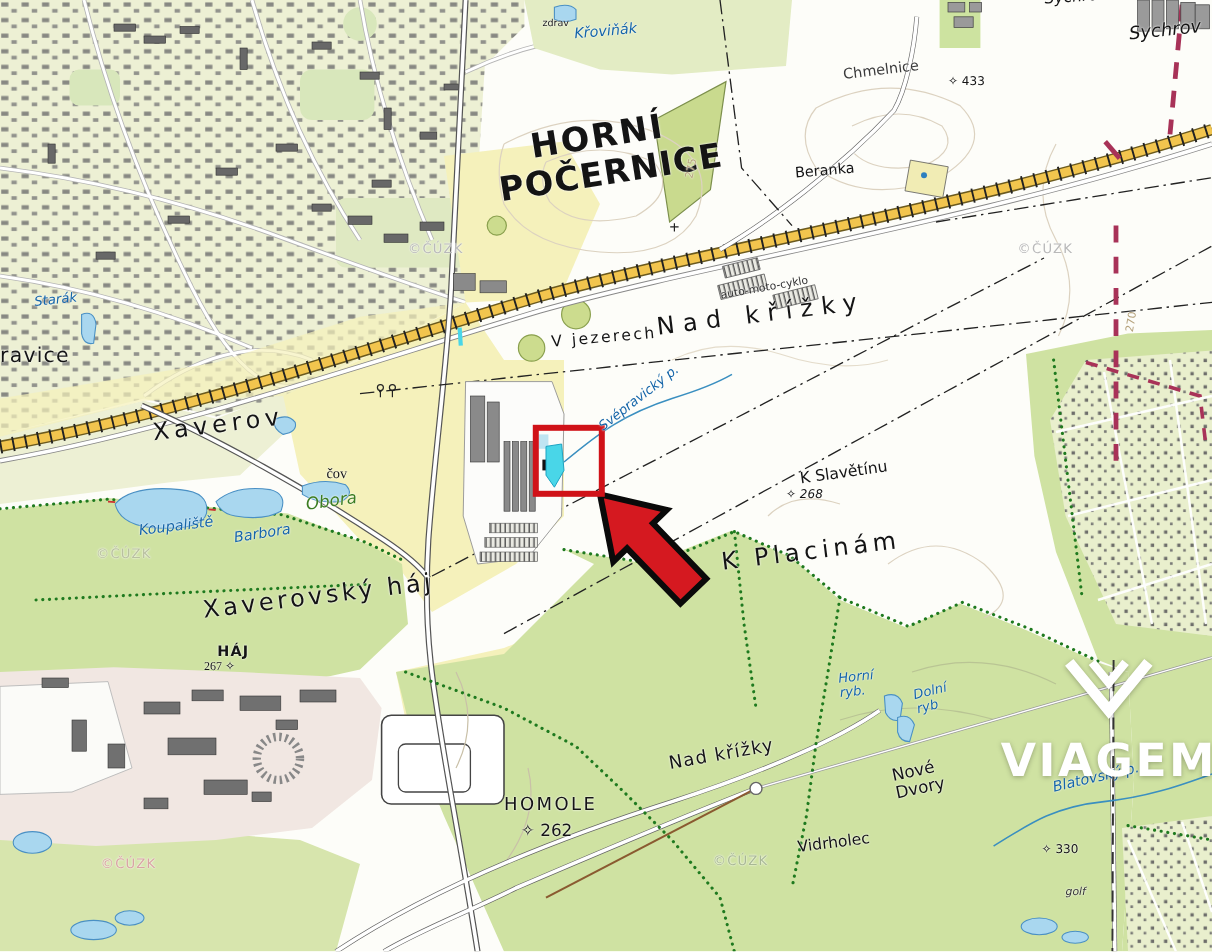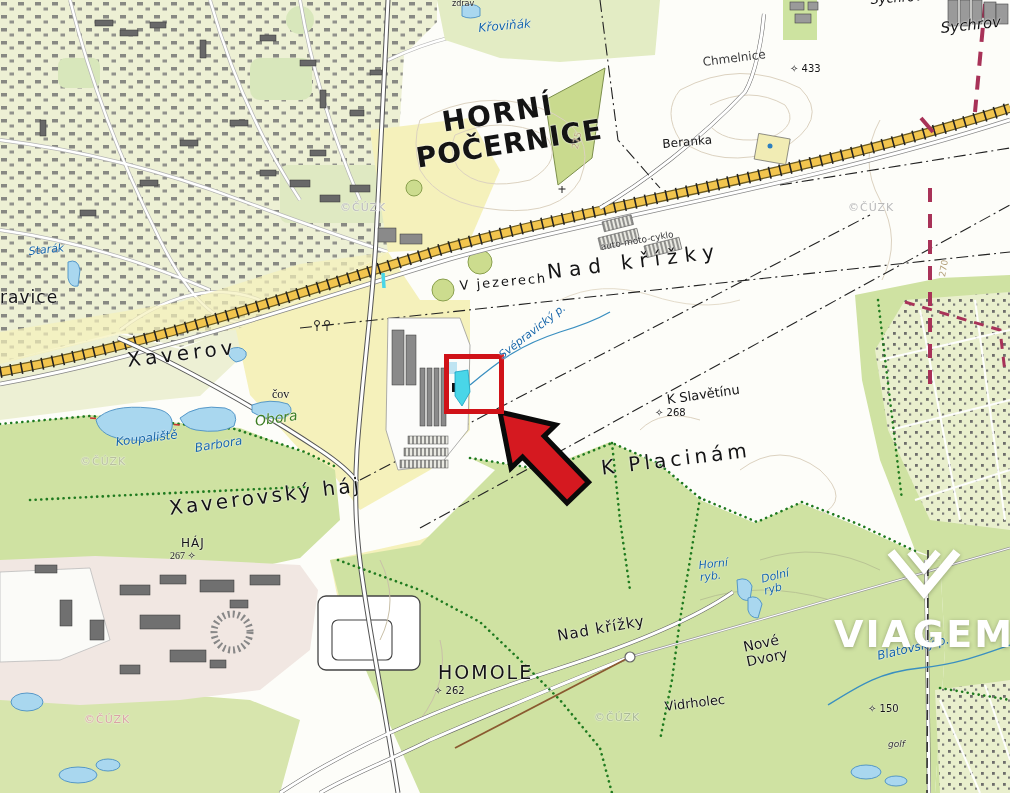--- a/index.html
+++ b/index.html
@@ -309,45 +309,45 @@
       <span class="lbl" style="left: 546px; top: 262px; font-size: 20px; letter-spacing: 7px; transform: rotate(-7deg);">Nad křížky</span>
       <span class="lbl" style="left: 459px; top: 279px; font-size: 13px; letter-spacing: 2px; transform: rotate(-5deg);">V jezerech</span>
       <span class="lbl" style="left: 600px; top: 243px; font-size: 9px; color: rgb(51, 51, 51); transform: rotate(-10deg);">auto-moto-cyklo</span>
       <span class="lbl" style="left: 497px; top: 352px; font-size: 11px; color: rgb(21, 101, 168); font-style: italic; transform: rotate(-38deg);">Svépravický p.</span>
       <span class="lbl" style="left: 126px; top: 350px; font-size: 20px; letter-spacing: 4px; transform: rotate(-7deg);">Xaverov</span>
       <span class="lbl" style="left: 272px; top: 388px; font-size: 12px; font-family: Liberation Serif, serif;">čov</span>
       <span class="lbl" style="left: 254px; top: 414px; font-size: 14px; color: rgb(60, 125, 34); font-style: italic; transform: rotate(-8deg);">Obora</span>
       <span class="lbl" style="left: 115px; top: 436px; font-size: 12px; color: rgb(21, 101, 168); font-style: italic; transform: rotate(-7deg);">Koupaliště</span>
       <span class="lbl" style="left: 194px; top: 442px; font-size: 12px; color: rgb(21, 101, 168); font-style: italic; transform: rotate(-9deg);">Barbora</span>
       <span class="lbl" style="left: 168px; top: 498px; font-size: 20px; letter-spacing: 3px; transform: rotate(-7deg);">Xaverovský háj</span>
-      <span class="lbl" style="left: 181px; top: 537px; font-size: 12px; font-weight: 400; letter-spacing: 1px;">HÁJ</span>
+      <span class="lbl" style="left: 181px; top: 537px; font-size: 12px; font-weight: 700; letter-spacing: 1px;">HÁJ</span>
       <span class="lbl" style="left: 170px; top: 551px; font-size: 10px; font-family: Liberation Serif, serif;">267 ✧</span>
       <span class="lbl" style="left: 666px; top: 393px; font-size: 13px; transform: rotate(-8deg);">K Slavětínu</span>
-      <span class="lbl" style="left: 655px; top: 408px; font-size: 10px;">✧ 268</span>
+      <span class="lbl" style="left: 655px; top: 408px; font-size: 10px; font-style: italic;">✧ 268</span>
       <span class="lbl" style="left: 600px; top: 458px; font-size: 20px; letter-spacing: 4px; transform: rotate(-7deg);">K Placinám</span>
       <span class="lbl" style="left: 556px; top: 628px; font-size: 15px; letter-spacing: 1px; transform: rotate(-10deg);">Nad křížky</span>
-      <span class="lbl" style="left: 420px; top: 662px; font-size: 19px; letter-spacing: 2px; margin-left: 18px;">HOMOLE</span>
-      <span class="lbl" style="left: 434px; top: 686px; font-size: 10px;">✧ 262</span>
+      <span class="lbl" style="left: 420px; top: 662px; font-size: 15px; letter-spacing: 2px;">HOMOLE</span>
+      <span class="lbl" style="left: 434px; top: 686px; font-size: 14px;">✧ 262</span>
       <span class="lbl" style="left: 742px; top: 640px; font-size: 14px; transform: rotate(-12deg);">Nové
 Dvory</span>
       <span class="lbl" style="left: 664px; top: 700px; font-size: 13px; transform: rotate(-7deg);">Vidrholec</span>
       <span class="lbl" style="left: 698px; top: 560px; font-size: 11px; color: rgb(21, 101, 168); font-style: italic; transform: rotate(-6deg);">Horní
 ryb.</span>
       <span class="lbl" style="left: 760px; top: 574px; font-size: 11px; color: rgb(21, 101, 168); font-style: italic; transform: rotate(-14deg);">Dolní
 ryb</span>
       <span class="lbl" style="left: 876px; top: 650px; font-size: 12px; color: rgb(21, 101, 168); font-style: italic; transform: rotate(-13deg);">Blatovský p.</span>
-      <span class="lbl" style="left: 868px; top: 704px; font-size: 10px;">✧ 150</span>
+      <span class="lbl" style="left: 868px; top: 704px; font-size: 10px;">✧ 330</span>
       <span class="lbl" style="left: 888px; top: 740px; font-size: 9px; color: rgb(51, 51, 51); font-style: italic;">golf</span>
       <span class="lbl" style="left: 702px; top: 56px; font-size: 12px; color: rgb(58, 58, 58); transform: rotate(-7deg);">Chmelnice</span>
       <span class="lbl" style="left: 790px; top: 64px; font-size: 10px;">✧ 433</span>
       <span class="lbl" style="left: 662px; top: 138px; font-size: 12px; transform: rotate(-5deg);">Beranka</span>
       <span class="lbl" style="left: 870px; top: -7px; font-size: 13px; font-style: italic; transform: rotate(-4deg);">Sychrov</span>
       <span class="lbl" style="left: 940px; top: 20px; font-size: 15px; font-style: italic; transform: rotate(-6deg);">Sychrov</span>
       <span class="lbl" style="left: 478px; top: 22px; font-size: 12px; color: rgb(21, 101, 168); font-style: italic; transform: rotate(-5deg);">Křoviňák</span>
-      <span class="lbl" style="left: 452px; top: 0; font-size: 8px; color: rgb(34, 34, 34);">zdrav</span>
+      <span class="lbl" style="left: 452px; top: 16px; font-size: 8px; color: rgb(34, 34, 34);">zdrav</span>
       <span class="lbl" style="left: 28px; top: 246px; font-size: 11px; color: rgb(21, 101, 168); font-style: italic; transform: rotate(-6deg);">Starák</span>
       <span class="lbl" style="left: -46px; top: 288px; font-size: 17px; letter-spacing: 1px;">Svépravice</span>
       <span class="lbl" style="left: 340px; top: 202px; font-size: 11px; color: rgb(185, 185, 185); letter-spacing: 1px;">©ČÚZK</span>
       <span class="lbl" style="left: 848px; top: 202px; font-size: 11px; color: rgb(185, 185, 185); letter-spacing: 1px;">©ČÚZK</span>
       <span class="lbl" style="left: 80px; top: 456px; font-size: 11px; color: rgb(185, 192, 160); letter-spacing: 1px;">©ČÚZK</span>
       <span class="lbl" style="left: 594px; top: 712px; font-size: 11px; color: rgb(168, 184, 148); letter-spacing: 1px;">©ČÚZK</span>
       <span class="lbl" style="left: 84px; top: 714px; font-size: 11px; color: rgb(217, 163, 163); letter-spacing: 1px;">©ČÚZK</span>
       <span class="lbl" style="left: 571px; top: 148px; font-size: 9px; color: rgb(181, 162, 122); transform: rotate(-78deg);">275</span>
       <span class="lbl" style="left: 938px; top: 276px; font-size: 9px; color: rgb(181, 162, 122); transform: rotate(-80deg);">270</span>
     </div>

